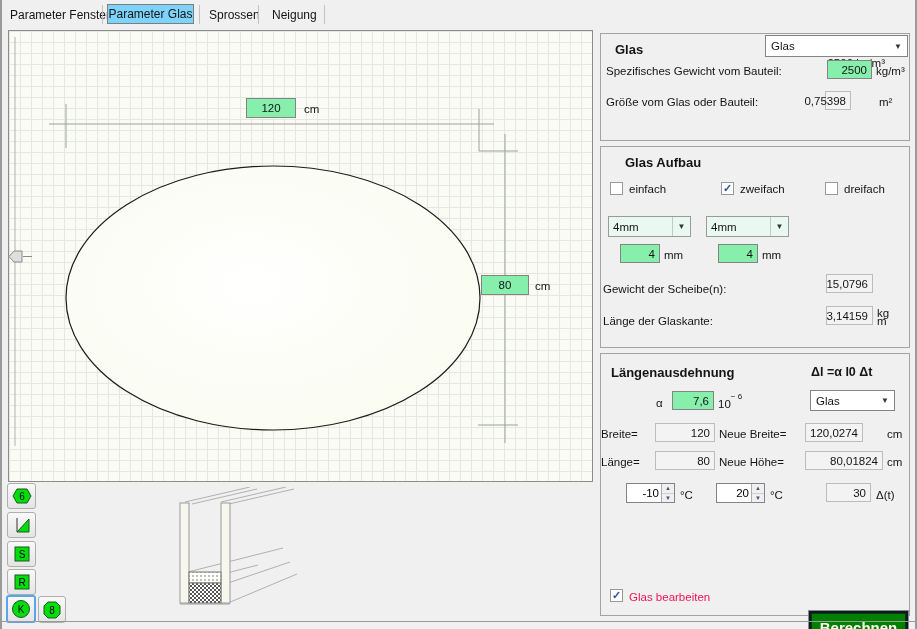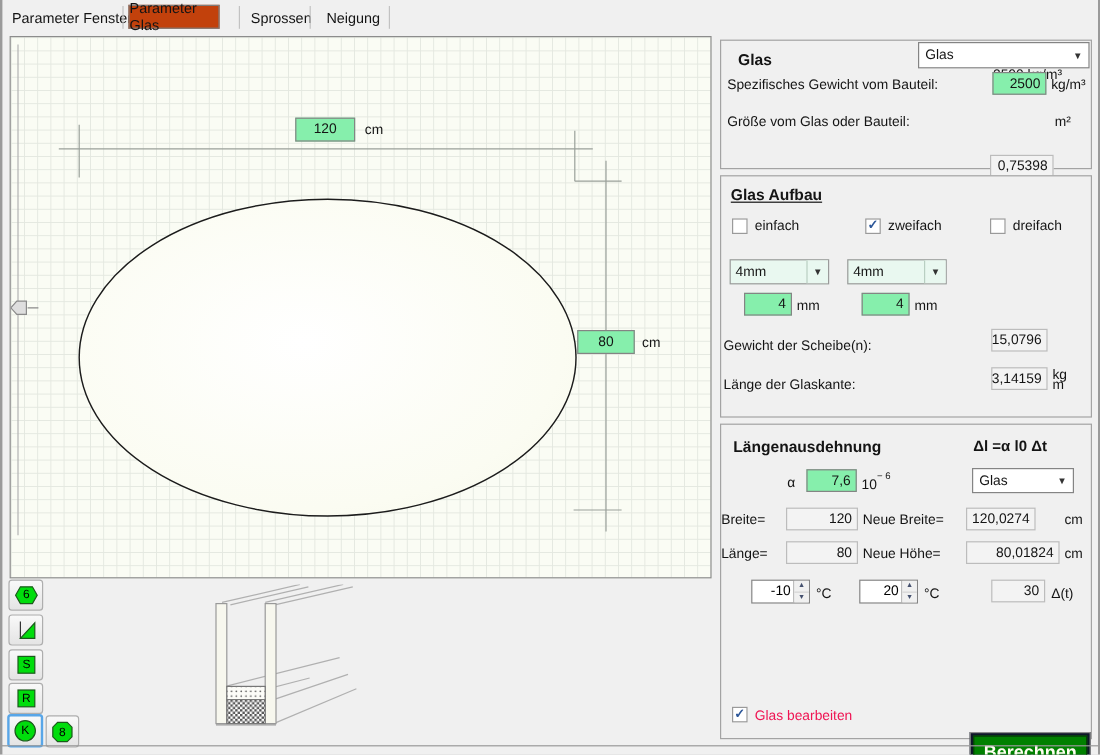--- a/index.html
+++ b/index.html
@@ -42,21 +42,21 @@
       justify-content:center;color:#fffef2;font-weight:bold;font-size:15px;text-decoration:underline;box-sizing:border-box;}
   .winborder{position:absolute;background:#9a9a9a;}
 </style>
 </head>
 <body>
 
 <div id="win">
 
   <div class="tabtxt" style="left:10px;">Parameter Fenster</div>
   <div class="tabsep" style="left:102px;"></div>
-  <div class="abs" style="left:107px;top:4px;width:76px;height:20px;border:1px solid #7e7e7e;background:#c2410c;
+  <div class="abs" style="left:107px;top:4px;width:87px;height:20px;border:1px solid #7e7e7e;background:#7dd3fc;
        display:flex;align-items:center;justify-content:center;box-sizing:border-box;">
     <span style="font-size:12px;">Parameter Glas</span>
   </div>
   <div class="tabsep" style="left:199px;"></div>
   <div class="tabtxt" style="left:209px;">Sprossen</div>
   <div class="tabsep" style="left:258px;"></div>
   <div class="tabtxt" style="left:272px;">Neigung</div>
   <div class="tabsep" style="left:324px;"></div>
 
   <div class="abs" style="left:8px;top:30px;width:585px;height:452px;border:1px solid #8c8c8c;box-sizing:border-box;
@@ -168,25 +168,25 @@
   </div>
   <div class="combo" style="left:765px;top:35px;width:143px;height:22px;">
     <span style="padding-left:5px;">Glas</span>
     <span style="margin-left:auto;padding-right:22px;margin-top:34px;">2500 kg/m³</span>
     <span class="arr" style="position:absolute;right:0;">▼</span>
   </div>
   <div class="lbl" style="left:606px;top:64px;">Spezifisches Gewicht vom Bauteil:</div>
   <input class="inp" style="left: 827px; top: 60px; width: 45px; height: 19px;" value="2500">
   <div class="lbl" style="left:876px;top:64px;">kg/m³</div>
   <div class="lbl" style="left:606px;top:95px;">Größe vom Glas oder Bauteil:</div>
-  <div class="inp ro" style="left:825px;top:91px;width:53px;height:19px;margin-top:38px;">0,75398</div>
+  <div class="inp ro" style="left:825px;top:91px;width:26px;height:19px;">0,75398</div>
   <div class="lbl" style="left:879px;top:95px;">m²</div>
 
   <div class="grp" style="left:600px;top:146px;width:310px;height:202px;">
-    <div class="gtitle" style="left:8px;top:8px;text-decoration:underline;">Glas Aufbau</div>
+    <div class="gtitle" style="left:24px;top:8px;">Glas Aufbau</div>
   </div>
   <div class="cb" style="left:610px;top:182px;"></div>
   <div class="lbl" style="left:629px;top:182px;">einfach</div>
   <div class="cb" style="left:721px;top:182px;">✓</div>
   <div class="lbl" style="left:740px;top:182px;">zweifach</div>
   <div class="cb" style="left:825px;top:182px;"></div>
   <div class="lbl" style="left:844px;top:182px;">dreifach</div>
 
   <div class="combo combo-mint" style="left:608px;top:216px;width:83px;height:21px;border-color:#9a9a9a;">
     <span style="padding-left:4px;">4mm</span>

